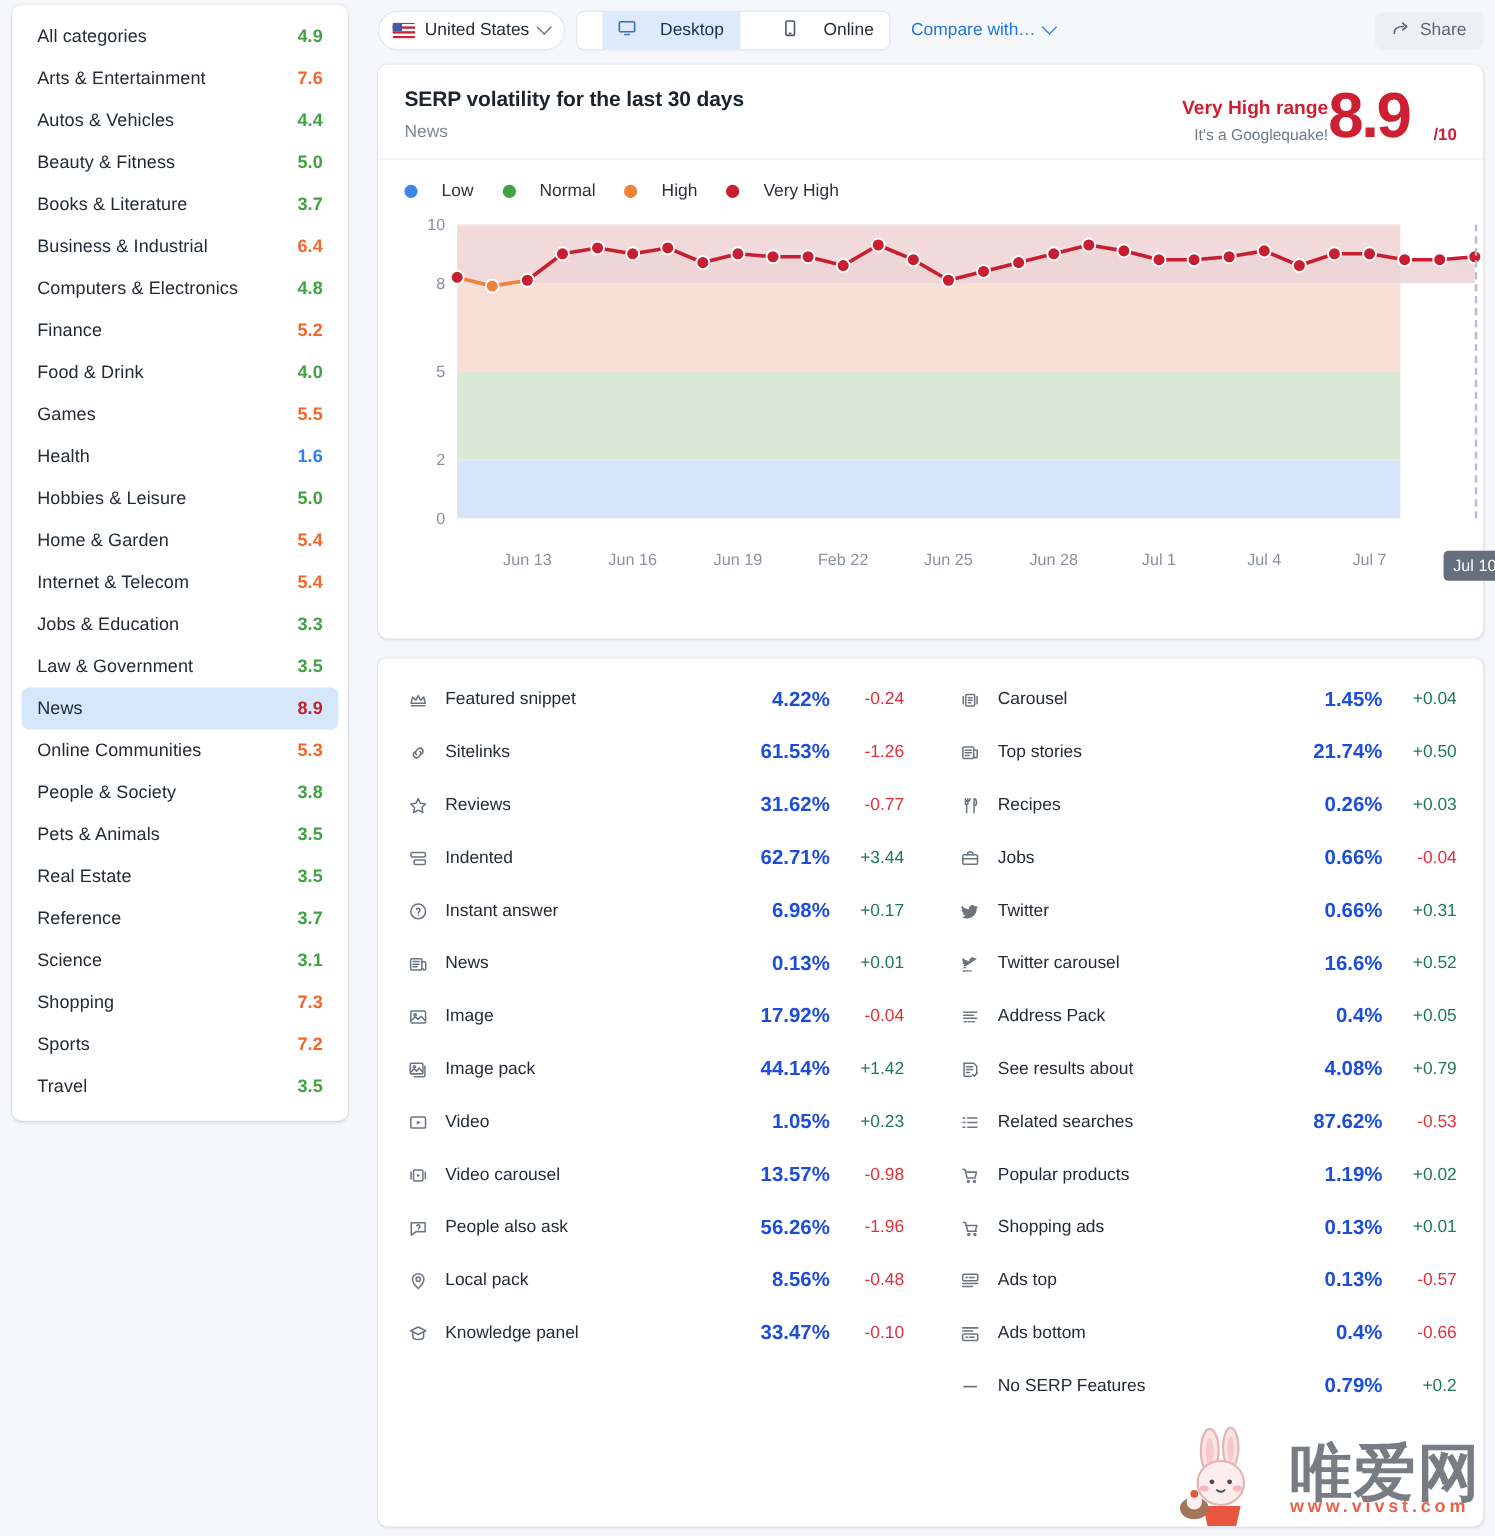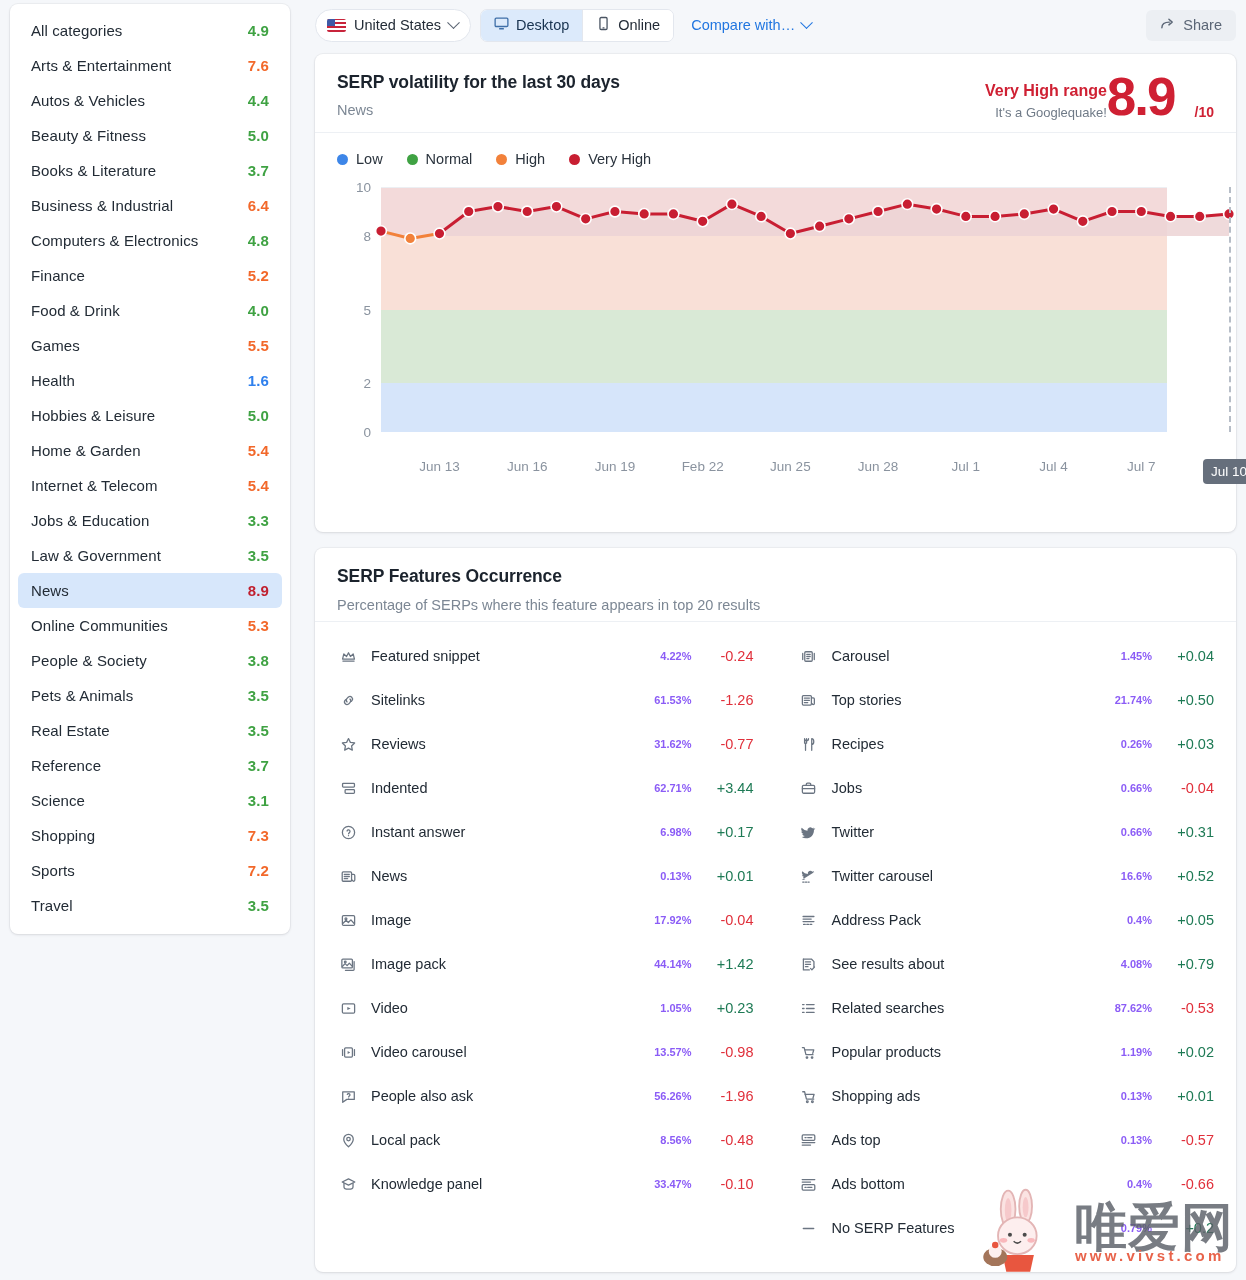--- a/index.html
+++ b/index.html
@@ -54,23 +54,24 @@
   .flag b { position: absolute; left: 0; top: 0; width: 8px; height: 7px; background: #3f5aa6; }
   .chev { width: 9px; height: 9px; border-right: 1.8px solid #5a6472; border-bottom: 1.8px solid #5a6472;
           transform: rotate(45deg) translate(-2px,-2px); display: inline-block; }
   .chev.blue { border-color: #2176e0; }
 
   .seg {
     display: flex; margin-left: 9px; height: 33px;
     background: #fff; border: 1px solid #e3e7ee; border-radius: 7px; overflow: hidden;
   }
   .seg-btn {
-    display: flex; align-items: center; gap: 7px;
+    display: flex; align-items: center; gap: 20px;
     padding: 0 13px; font-size: 14.5px; color: #232c37; cursor: pointer;
     background: #fff;
+    margin-left: 21px;
   }
   .seg-btn.active { background: #dceafb; color: #17324f; }
   .seg-div { width: 1px; background: #e3e7ee; }
 
   .compare {
     display: flex; align-items: center; gap: 7px;
     margin-left: 17px; font-size: 14.5px; color: #2176e0; cursor: pointer; font-weight: 500;
   }
   .share {
     margin-left: auto; display: flex; align-items: center; gap: 8px;
@@ -93,21 +94,21 @@
   .vol-sub { font-size: 14.5px; color: #7c8794; margin-top: 9px; }
   .score-wrap { display: flex; align-items: flex-start; padding-top: 2px; }
   .score-txt { text-align: right; padding-top: 8px; }
   .score-range { font-size: 16px; font-weight: 700; color: #cf2033; }
   .score-note { font-size: 13px; color: #6f7a87; margin-top: 5px; }
   .score-num { font-size: 53px; font-weight: 800; color: #cf2033; line-height: .86; letter-spacing: -2px; }
   .score-den { font-size: 14px; color: #cf2033; font-weight: 600; vertical-align: bottom; margin-left: 20px; }
   .vol-sep { height: 1px; background: #edf0f4; margin: 0; }
 
   .legend { display: flex; gap: 24px; padding: 18px 0 0 22px; }
-  .lg { display: flex; align-items: center; gap: 8px; font-size: 14.5px; color: #2a333d; }
+  .lg { display: flex; align-items: center; gap: 20px; font-size: 14.5px; color: #2a333d; }
   .dot { width: 11px; height: 11px; border-radius: 50%; display: inline-block; }
 
   
   .chart { position: relative; margin: 13px 22px 0 22px; height: 300px; }
   .plot { position: absolute; left: 44px; right: 47px; top: 7px; height: 245px; }
   .band { position: absolute; left: 0; right: 0; }
   .ylab { position: absolute; left: 0; width: 34px; text-align: right;
           font-size: 13.5px; color: #8a939f; transform: translateY(-50%); }
   .gridtop { position: absolute; left: 44px; right: 47px; height: 1px; background: #eceff3; }
   .xlab { position: absolute; font-size: 13.5px; color: #8a939f; transform: translateX(-50%);
@@ -122,21 +123,21 @@
   .ft-title { font-size: 17.5px; font-weight: 700; color: #1b232d; letter-spacing: -.1px; }
   .ft-sub { font-size: 14.5px; color: #7c8794; margin-top: 10px; }
   .ft-sep { height: 1px; background: #edf0f4; }
   .ft-grid { display: flex; padding: 12px 0 0 0; }
   .ft-col { width: 50%; padding: 0 22px; }
   .ft-row { display: flex; align-items: center; height: 44px; }
   .ft-icon { width: 22px; height: 22px; flex: none; color: #6b7582;
              display: flex; align-items: center; justify-content: center; margin-right: 12px; }
   .ft-icon svg { display: block; }
   .ft-name { font-size: 14.5px; color: #222b35; flex: 1; }
-  .ft-pct { font-size: 11px; font-weight: 700; color: #8b5cf6; width: 74px; text-align: right; }
+  .ft-pct { font-size: 17px; font-weight: 700; color: #1d4ed8; width: 74px; text-align: right; }
   .ft-chg { font-size: 14.5px; width: 62px; text-align: right; }
   .pos { color: #1e7a55; }
   .neg { color: #e0303b; }
 
   
   .wm { position: absolute; left: 975px; top: 1185px; width: 270px; height: 95px;
         pointer-events: none; }
   .wm-cn { position: absolute; left: 100px; top: 8px; font-size: 52px; font-weight: 700;
            color: #5b6068; opacity: .82; letter-spacing: 1px;
            font-family: "DejaVu Sans", sans-serif; }
@@ -426,24 +427,20 @@
         <div class="xlab" style="left: 453.379px; top: 279px;">Jun 25</div>
         <div class="xlab" style="left: 541.103px; top: 279px;">Jun 28</div>
         <div class="xlab" style="left: 628.828px; top: 279px;">Jul 1</div>
         <div class="xlab" style="left: 716.552px; top: 279px;">Jul 4</div>
         <div class="xlab" style="left: 804.276px; top: 279px;">Jul 7</div>
         <div class="xlab pill" style="left: 892px; top: 279px;">Jul 10</div>
       </div>
   </div>
 
   <div class="card" id="card-features">
-    <div class="ft-head">
-      <div class="ft-title">SERP Features Occurrence</div>
-      <div class="ft-sub">Percentage of SERPs where this feature appears in top 20 results</div>
-    </div>
     <div class="ft-sep"></div>
     <div class="ft-grid">
       <div class="ft-col" id="ft-left">
           <div class="ft-row">
             <span class="ft-icon">
               <svg width="17" height="17" viewBox="0 0 20 20" fill="none" stroke="#6b7582" stroke-width="1.5" stroke-linecap="round" stroke-linejoin="round">
                 <path d="M3 13l1.5-6 3.2 3L10 5.6 12.3 10l3.2-3L17 13z"></path>
                 <path d="M3.4 15.4h13.2"></path>
               </svg>
             </span>

